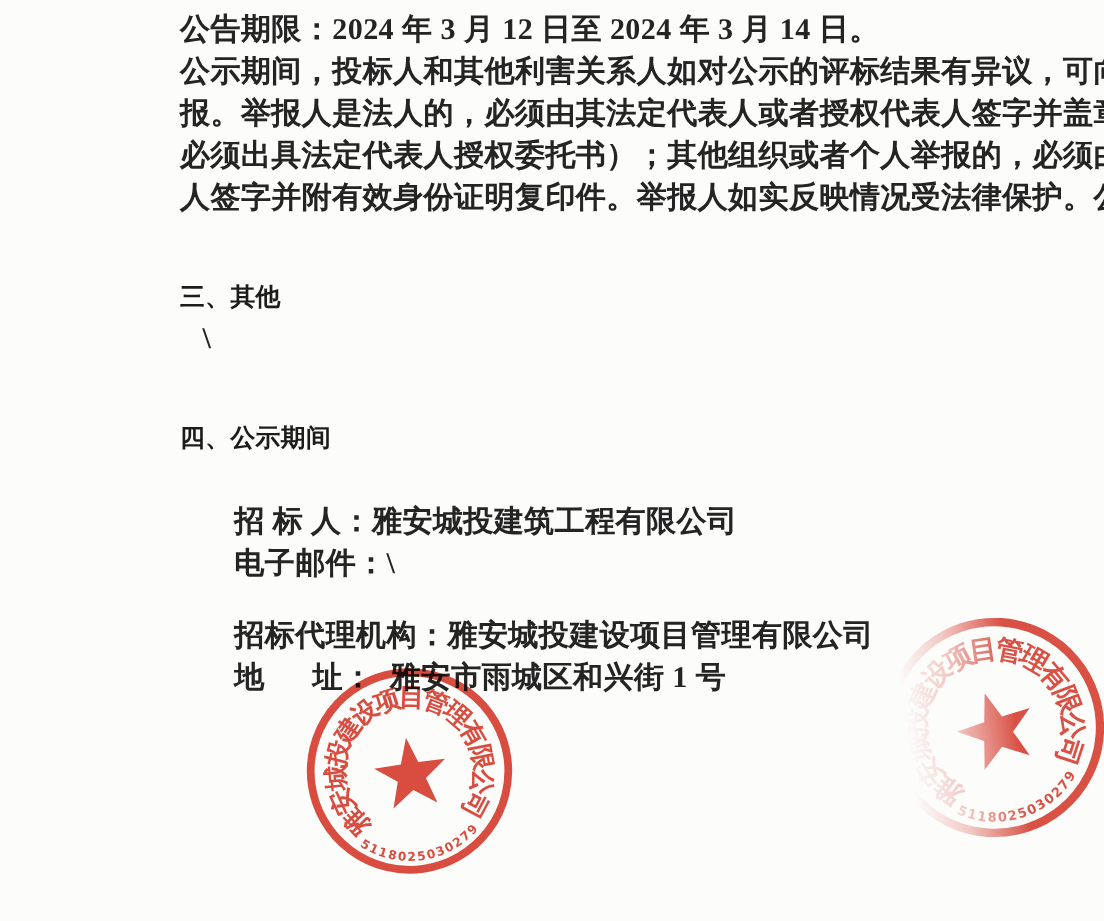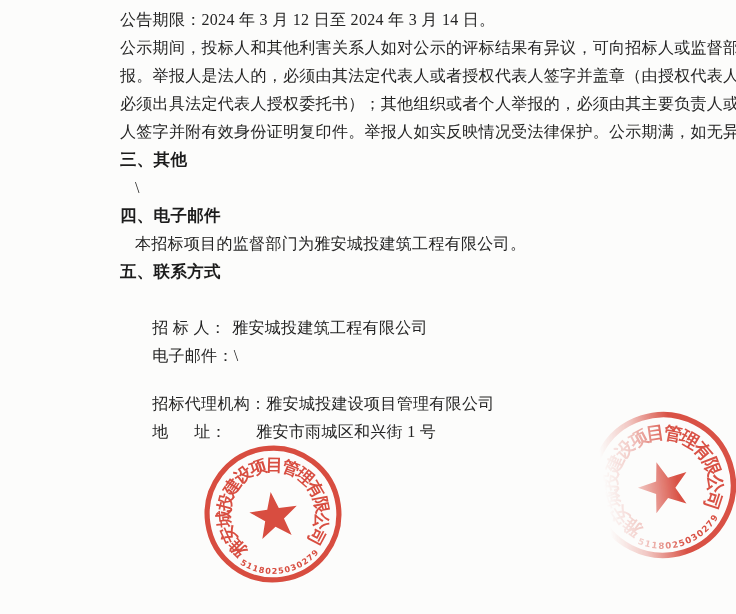--- a/index.html
+++ b/index.html
@@ -11,28 +11,30 @@
     font-family:"Liberation Serif","DejaVu Serif",serif;
     color:#242424;
   }
   .doc{
     position:absolute;left:0;top:0;width:736px;height:614px;
     padding:6px 14px 0 120px;
     box-sizing:border-box;
   }
   .line{
     height:28px;line-height:28px;
-    font-size:16px;
+    font-size:20px;
     white-space:pre;
     letter-spacing:.3px;
+    font-weight:bold;
   }
   .heading{
     font-weight:bold;
     font-size:16.5px;
     color:#1c1c1c;
+    margin-top:38px;
   }
   .indent{padding-left:15px;}
   .spacer{height:20px;}
   .crow{padding-left:15px;}
   .clabel{
     display:inline-block;
     min-width:80px;
     white-space:pre;
   }
   .clabel.wide{min-width:104px;}
@@ -63,24 +65,22 @@
   <div class="line">公告期限：2024 年 3 月 12 日至 2024 年 3 月 14 日。</div>
 
   <div class="line">公示期间，投标人和其他利害关系人如对公示的评标结果有异议，可向招标人或监督部门举</div>
   <div class="line">报。举报人是法人的，必须由其法定代表人或者授权代表人签字并盖章（由授权代表人签字）</div>
   <div class="line">必须出具法定代表人授权委托书）；其他组织或者个人举报的，必须由其主要负责人或者本</div>
   <div class="line">人签字并附有效身份证明复印件。举报人如实反映情况受法律保护。公示期满，如无异议，</div>
 
   <div class="line heading">三、其他</div>
   <div class="line indent">\</div>
 
-  <div class="line heading">四、电子邮件</div>
-  <div class="line indent">本招标项目的监督部门为雅安城投建筑工程有限公司。</div>
+  <div class="line heading">四、公示期间</div>
 
-  <div class="line heading">五、联系方式</div>
 
   <div class="line crow">
     <span class="clabel">招 标 人：</span><span class="cvalue">雅安城投建筑工程有限公司</span>
   </div>
   <div class="line crow">
     <span class="clabel">电子邮件：</span><span class="cvalue">\</span>
   </div>
 
   <div class="spacer"></div>
 

